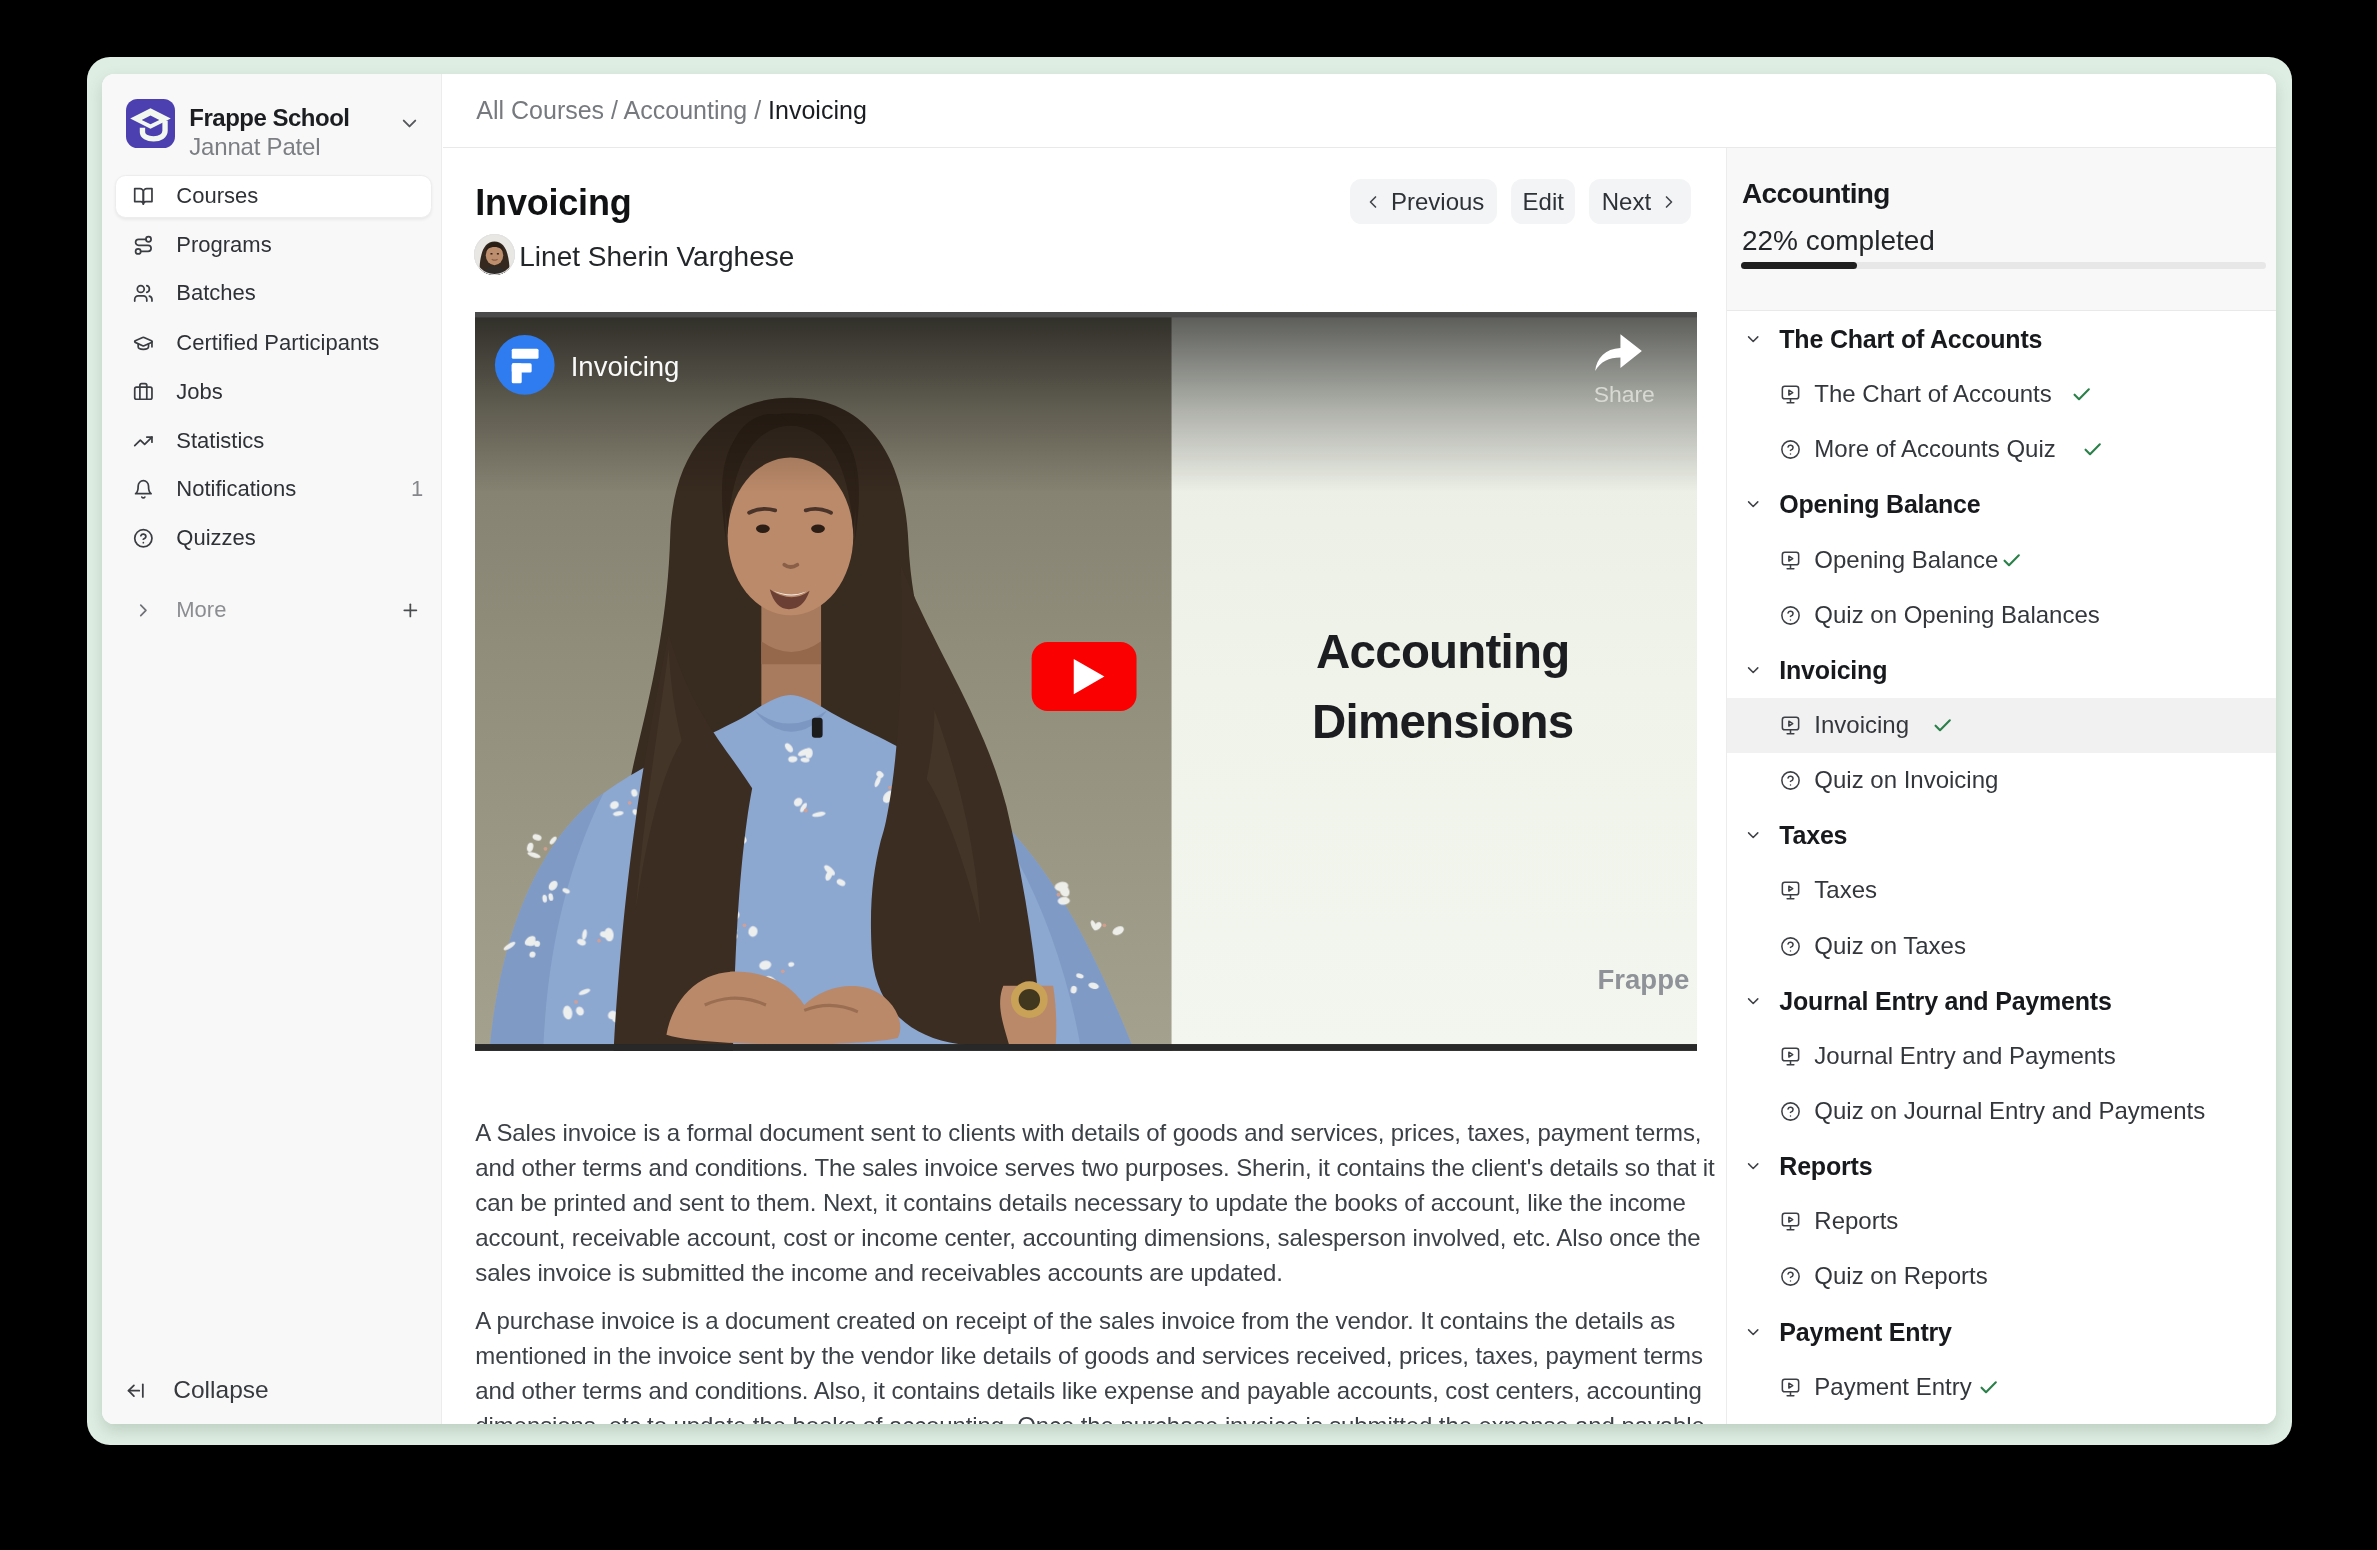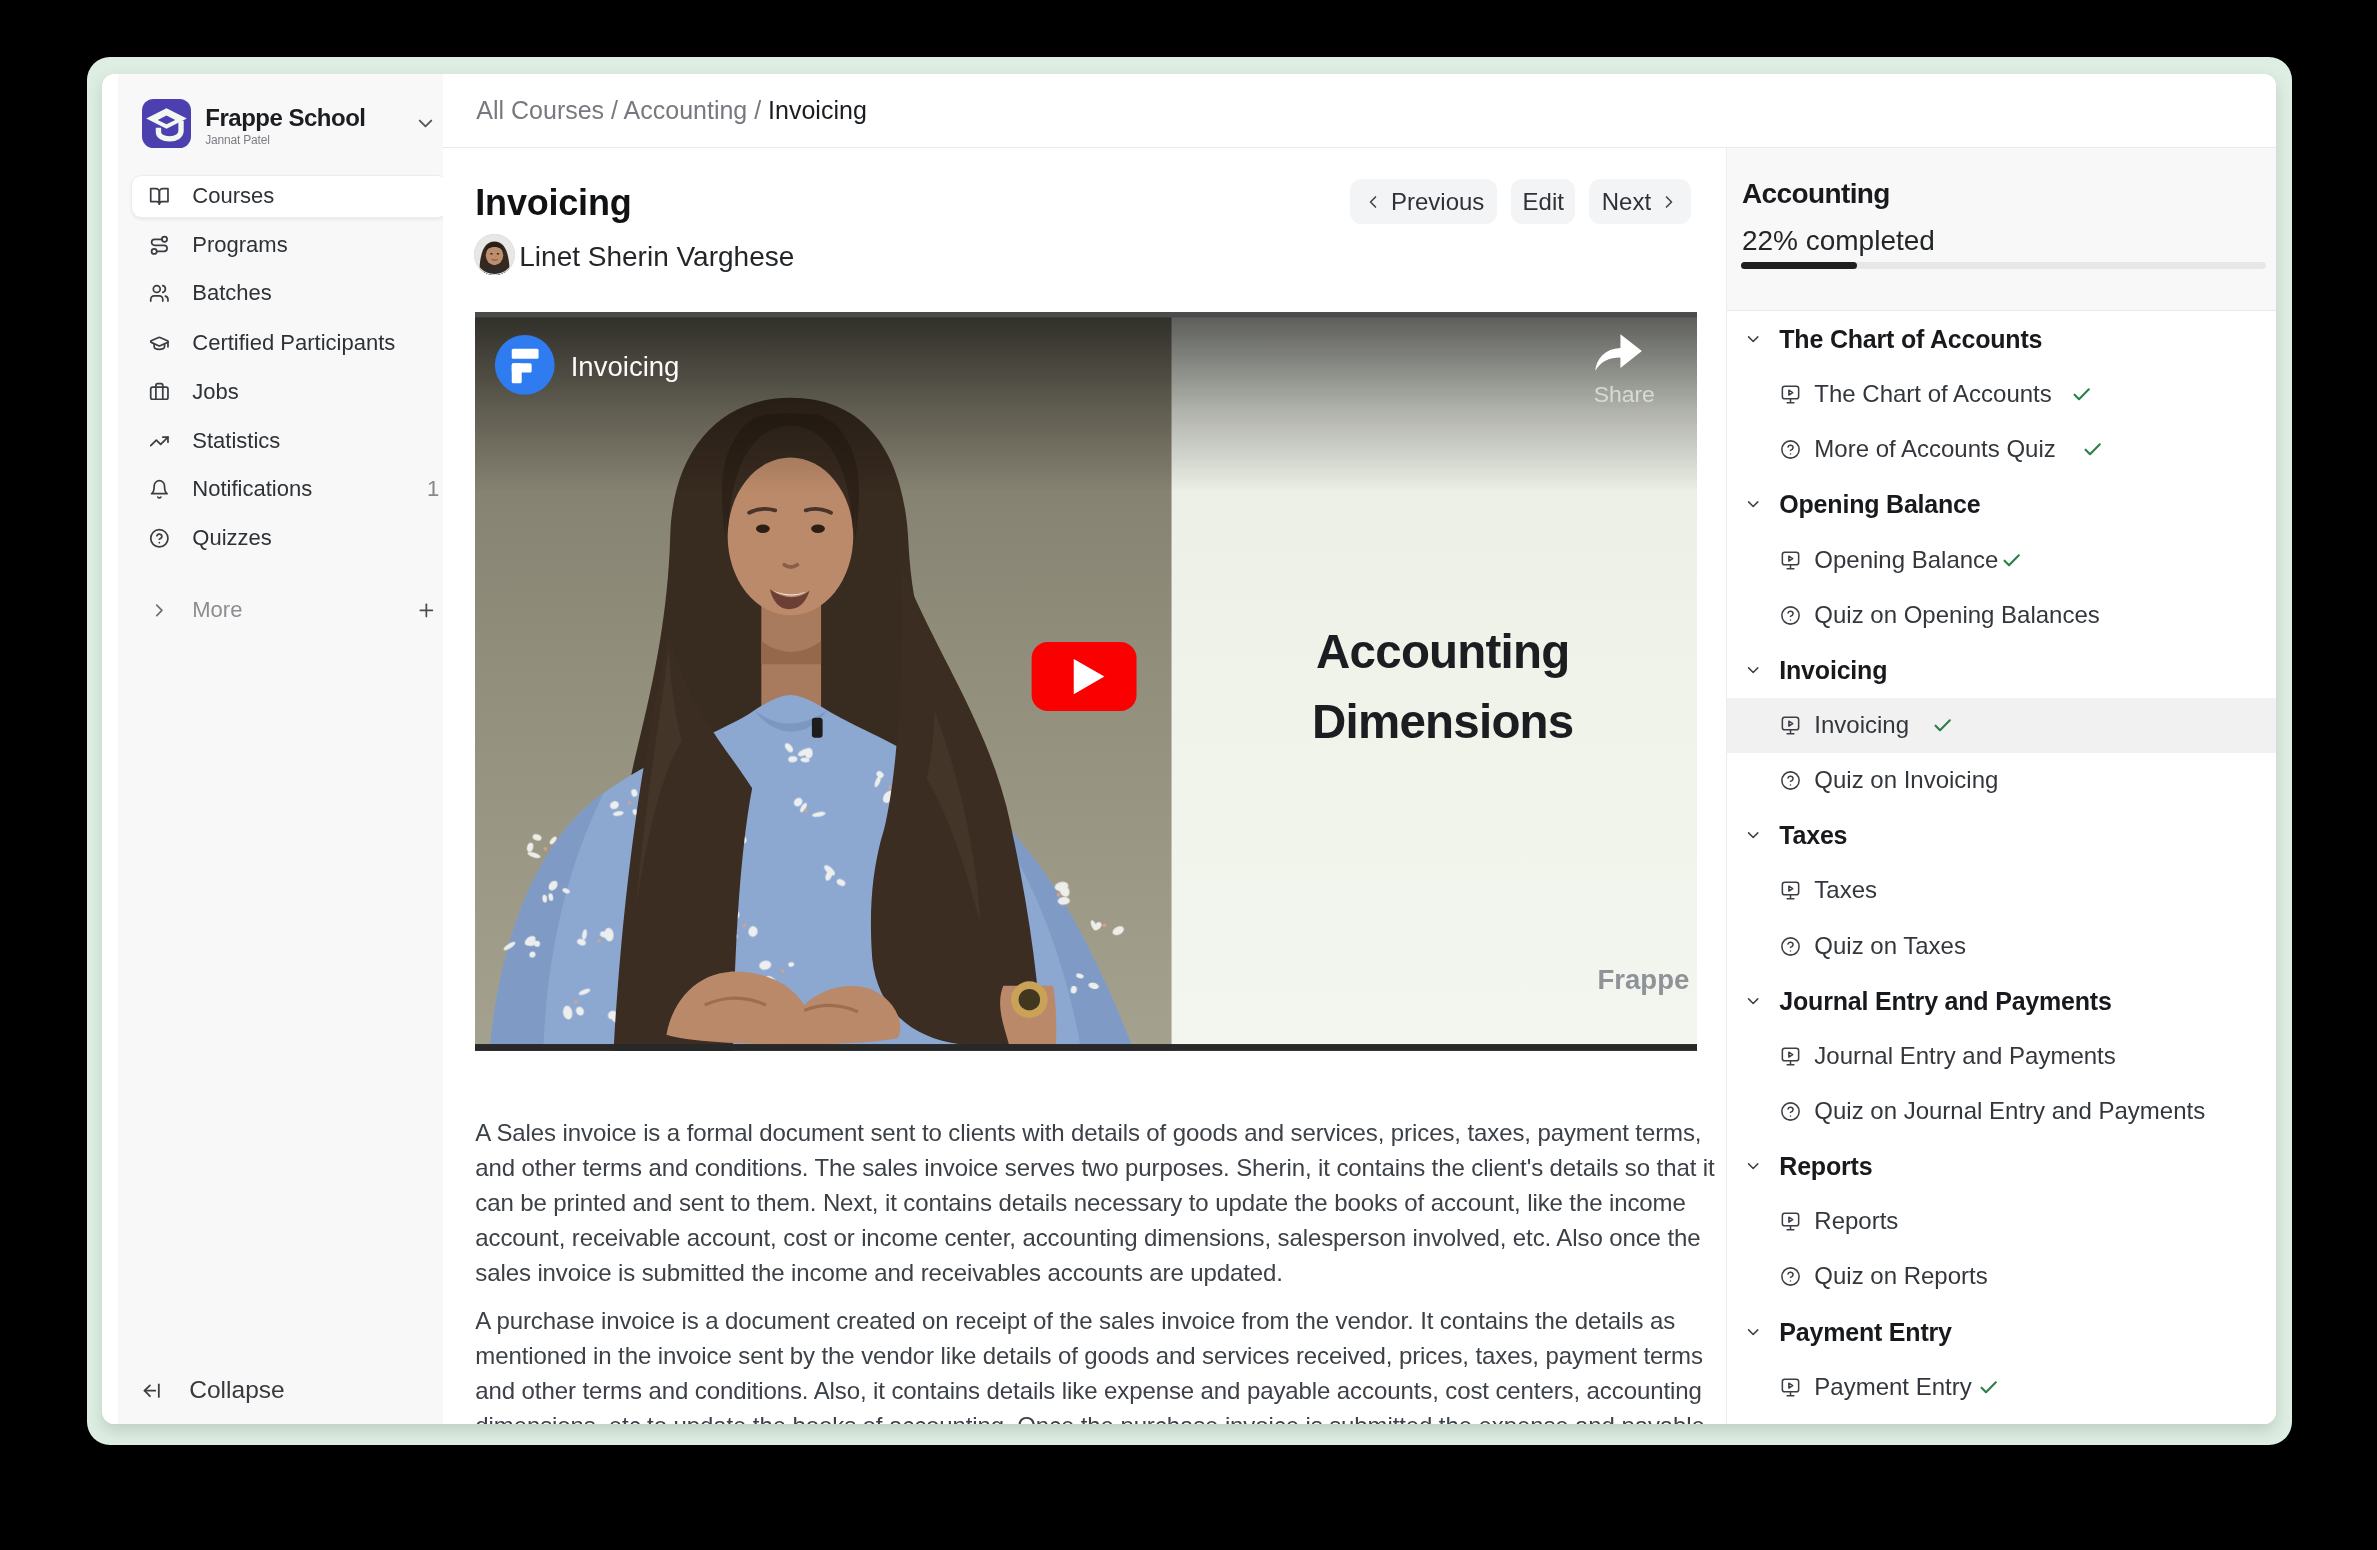--- a/index.html
+++ b/index.html
@@ -1,24 +1,24 @@
 <!DOCTYPE html>
 <html style="font-size:12.3px"><head>
 <meta charset="utf-8">
 <style>
 *{margin:0;padding:0;box-sizing:border-box}
 html,body{width:2377px;height:1550px;background:#000;font-family:"Liberation Sans",sans-serif;overflow:hidden}
 body{position:relative}
 .frame{position:absolute;left:87px;top:57px;width:2205px;height:1388px;background:#dfeee3;border-radius:23px}
 .app{position:absolute;left:15.3px;top:17px;width:2174px;height:1350px;background:#fff;border-radius:12.3px;overflow:hidden;box-shadow:0 6.1px 15.3px rgba(40,70,45,.18)}
 
-.side{position:absolute;left:16px;top:0;width:340px;height:100%;background:#f8f8f8;border-right:0.8px solid #ececec}
+.side{position:absolute;left:0;top:0;width:340px;height:100%;background:#f8f8f8;border-right:0.8px solid #ececec}
 .logo{position:absolute;left:24px;top:24.5px;width:49px;height:49px;border-radius:11.5px;background:#4c40b0}
 .wsname{position:absolute;left:87px;top:30px;font-size:24px;font-weight:700;color:#1b1d20;letter-spacing:-0.5px}
-.wsuser{position:absolute;left:87px;top:59px;font-size:12px;color:#7b7e83;letter-spacing:-0.2px}
+.wsuser{position:absolute;left:87px;top:59px;font-size:24px;color:#7b7e83;letter-spacing:-0.2px}
 .wschev{position:absolute;left:296px;top:38px;color:#56585c}
 .pill{position:absolute;left:12.3px;top:101px;width:317px;height:43px;background:#fff;border:0.8px solid #ededed;border-radius:10.7px;box-shadow:0 1.5px 3.1px rgba(0,0,0,.06)}
 .nav{position:absolute;left:0;width:340px;height:49px}
 .nav .ic{position:absolute;left:31px;top:50%;margin-top:-10.7px;width:20.7px;height:20.7px;color:#3a3d41}
 .nav .lb{position:absolute;left:74px;top:50%;transform:translateY(-52%);font-size:22px;color:#2e3136;white-space:nowrap}
 .nav .bdg{position:absolute;right:19px;top:50%;transform:translateY(-52%);font-size:22px;color:#85878b}
 .nav.dim .lb{color:#8b8d91}
 .nav .plus{position:absolute;left:298px;top:50%;margin-top:-10.7px;width:20.7px;height:20.7px;color:#4a4c50}
 .collapse{position:absolute;left:0;width:340px;height:49px}
 .collapse .ic{position:absolute;left:23px;top:50%;margin-top:-10.7px;width:21.4px;height:21.4px;color:#3c3e42}

